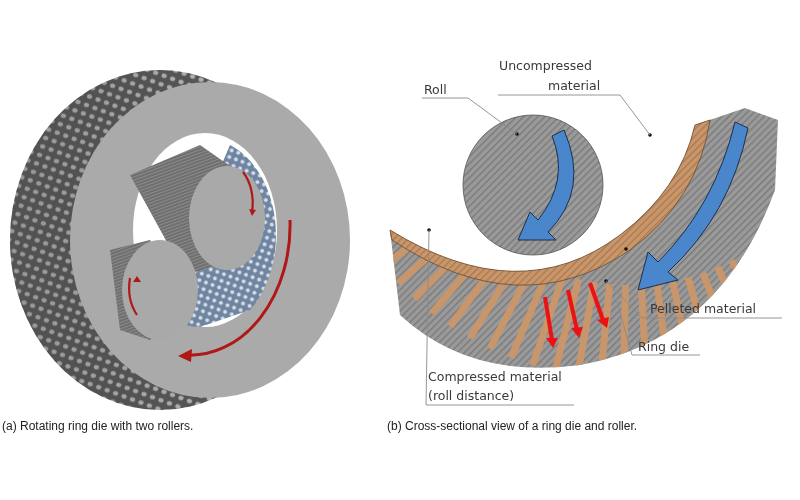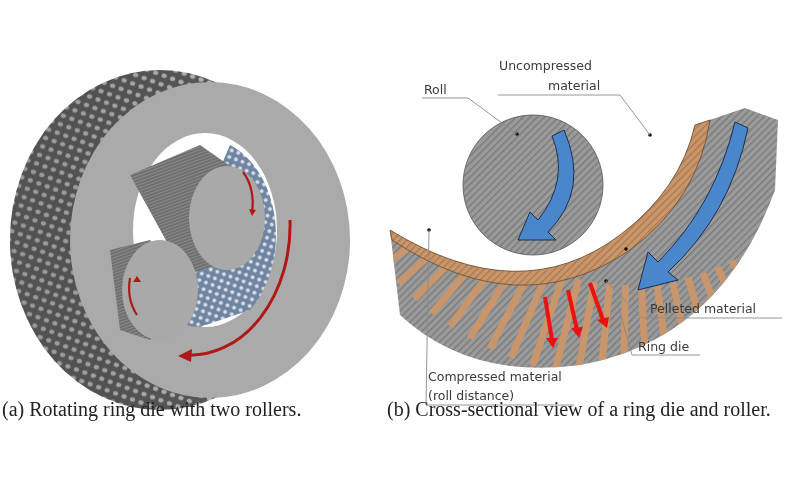--- a/index.html
+++ b/index.html
@@ -1,19 +1,19 @@
 <!DOCTYPE html>
 <html><head>
 <meta charset="utf-8">
 <style>
   html, body { margin: 0; padding: 0; background: #ffffff; }
   body { width: 800px; height: 500px; position: relative; overflow: hidden; font-family: "DejaVu Serif", serif; }
   #figure-a { position: absolute; left: 0; top: 40px; width: 400px; height: 380px; }
   #figure-b { position: absolute; left: 380px; top: 40px; width: 420px; height: 380px; }
-  .caption { position: absolute; top: 398px; font-family: Liberation Serif, serif; font-size: 20px; color: #222; white-space: nowrap; }
+  .caption { position: absolute; top: 419px; font-family: Liberation Sans, sans-serif; font-size: 12px; color: #222; white-space: nowrap; }
   #caption-a { left: 2px; }
   #caption-b { left: 387px; }
   .lbl { font-family: "DejaVu Sans", sans-serif; font-size: 12.5px; fill: #3a3a3a; }
 </style>
 </head>
 <body>
 
 <svg id="figure-a" viewBox="0 0 400 380" xmlns="http://www.w3.org/2000/svg">
   <defs>
     <pattern id="holes" width="9" height="9" patternUnits="userSpaceOnUse" patternTransform="rotate(20)">

